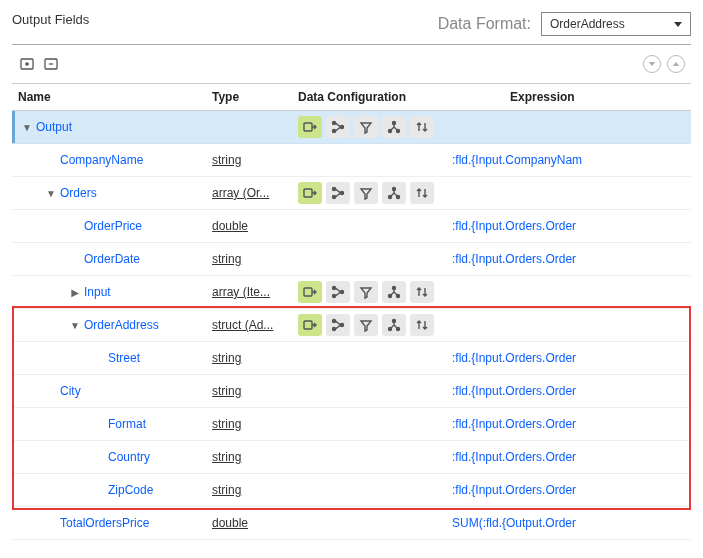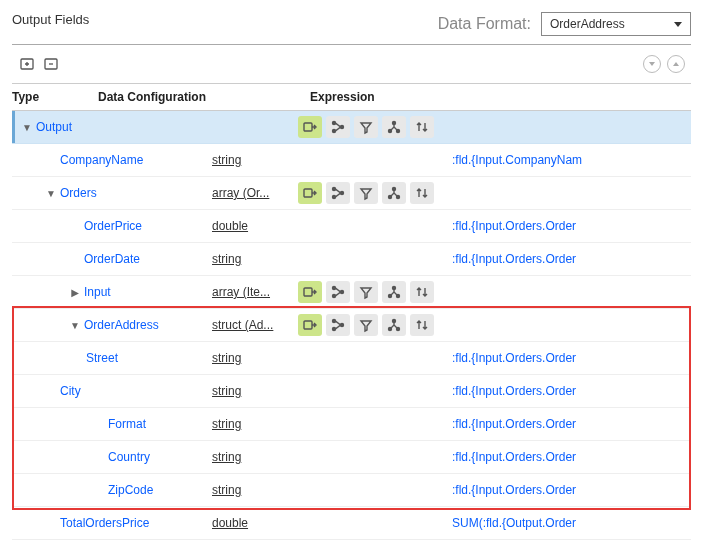--- a/index.html
+++ b/index.html
@@ -151,20 +151,21 @@
     <div class="circ-btn">
         <span class="chev-down"></span>
       </div>
     <div class="circ-btn">
         <span class="chev-up"></span>
       </div>
   </div>
 </div>
 
 <div class="header-row">
+  <div class="col-name">Name</div>
   <div class="col-type">Type</div>
   <div class="col-cfg">Data Configuration</div>
   <div class="col-expr">Expression</div>
 </div>
 
 <div class="container" id="rows-container">
     <div class="row sel">
       <div class="sel-stripe"></div>
       <div class="name-cell" style="padding-left:10px">
        <span class="toggle">▼</span>
@@ -354,21 +355,21 @@
         </div>
   <div class="cfg-btn">
           <svg viewBox="0 0 16 16">
             <path d="M5 12V4M3 6l2-2 2 2M11 4v8M9 10l2 2 2-2"></path>
           </svg>
         </div>
       </div>
      <div class="expr-cell"></div>
     </div>
     <div class="row">
-      <div class="name-cell" style="padding-left:60px">
+      <div class="name-cell" style="padding-left:82px">
        <span class="toggle"></span>
        <span>Street</span>
      </div>
      <div class="type-cell">string</div>
      <div class="cfg-cell"></div>
      <div class="expr-cell">:fld.{Input.Orders.Order</div>
     </div>
     <div class="row">
       <div class="name-cell" style="padding-left:34px">
        <span class="toggle"></span>

